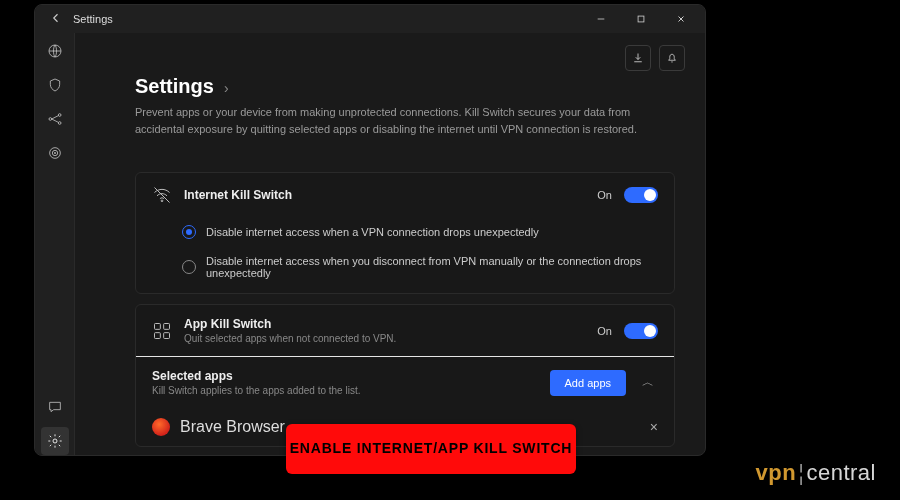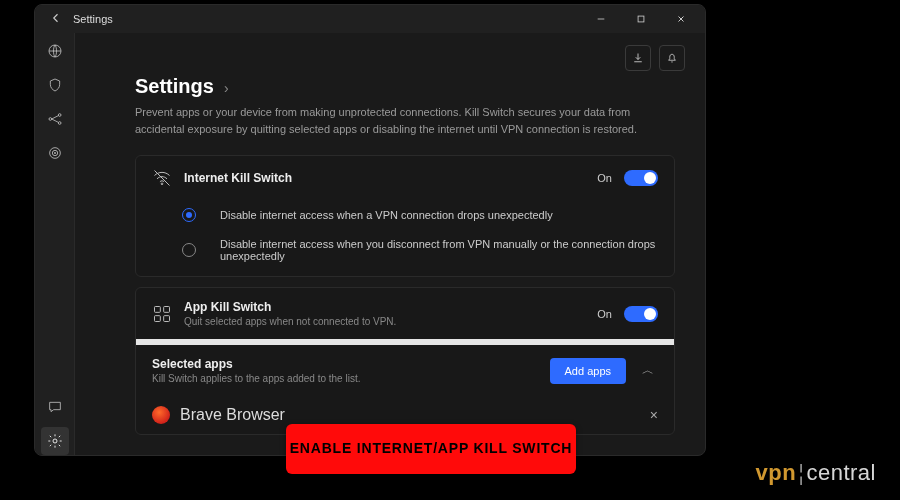--- a/index.html
+++ b/index.html
@@ -53,48 +53,48 @@
     flex: 1;
     padding: 12px 30px 0 60px;
     overflow-y: auto;
   }
   .topicons { display:flex; justify-content:flex-end; gap:8px; margin-bottom: 4px; margin-right: -10px;}
   .topicon { width:26px; height:26px; border:1px solid #3a3a3a; border-radius:4px; display:flex; align-items:center; justify-content:center; color:#ccc; font-size:12px; }
   .breadcrumb { display: flex; align-items: baseline; gap: 10px; margin-bottom: 6px; }
   .bc-parent { font-size: 20px; font-weight: 600; color: #fff; }
   .bc-sep { color: #888; font-size: 14px; }
   .bc-current { font-size: 24px; font-weight: 700; color: #fff; }
-  .desc { font-size: 11px; color: #9a9a9a; line-height: 1.5; margin-bottom: 18px; max-width: 720px; }
+  .desc { font-size: 11px; color: #9a9a9a; line-height: 1.5; margin-bottom: 35px; max-width: 720px; }
   .card {
     background: #181818;
     border: 1px solid #2a2a2a;
     border-radius: 6px;
     margin-bottom: 10px;
   }
   .cardrow {
     display: flex; align-items: center;
     padding: 12px 16px;
     gap: 12px;
   }
-  .cardrow + .cardrow { border-top: 6px solid #e5e5e5; }
+  .cardrow + .cardrow { border-top: 1px solid #e5e5e5; }
   .cardrow .rowicon { width: 20px; height: 20px; color: #bbb; flex-shrink:0; }
   .cardrow .rowicon svg { width: 20px; height: 20px; stroke: currentColor; fill: none; stroke-width: 1.2; }
   .rowtitle { font-size: 12px; font-weight: 600; color: #eee; }
   .rowsub { font-size: 10px; color: #888; margin-top: 2px; }
   .rowtext { flex: 1; }
   .state { font-size: 11px; color: #ccc; text-align: center; }
   .toggle {
     width: 34px; height: 16px; border-radius: 10px;
     background: #2e6bff; position: relative;
   }
   .toggle::after {
     content: ''; position: absolute; right: 2px; top: 2px;
     width: 12px; height: 12px; border-radius: 50%; background: #fff;
   }
-  .radio-row { display:flex; align-items:center; gap:24px; padding: 8px 16px 8px 46px; font-size: 11px; color: #ccc; }
+  .radio-row { display:flex; align-items:center; gap:10px; padding: 8px 16px 8px 46px; font-size: 11px; color: #ccc; }
   .radio {
     width: 14px; height: 14px; border-radius: 50%;
     border: 1.5px solid #888; flex-shrink: 0;
     display:flex; align-items:center; justify-content:center;
   }
   .radio.sel { border-color: #2e6bff; }
   .radio.sel::after { content:''; width:6px; height:6px; border-radius:50%; background:#2e6bff; }
   .btn-primary {
     background: #2e6bff; color: #fff; font-size: 11px;
     padding: 7px 15px; border-radius: 4px; border: none;

